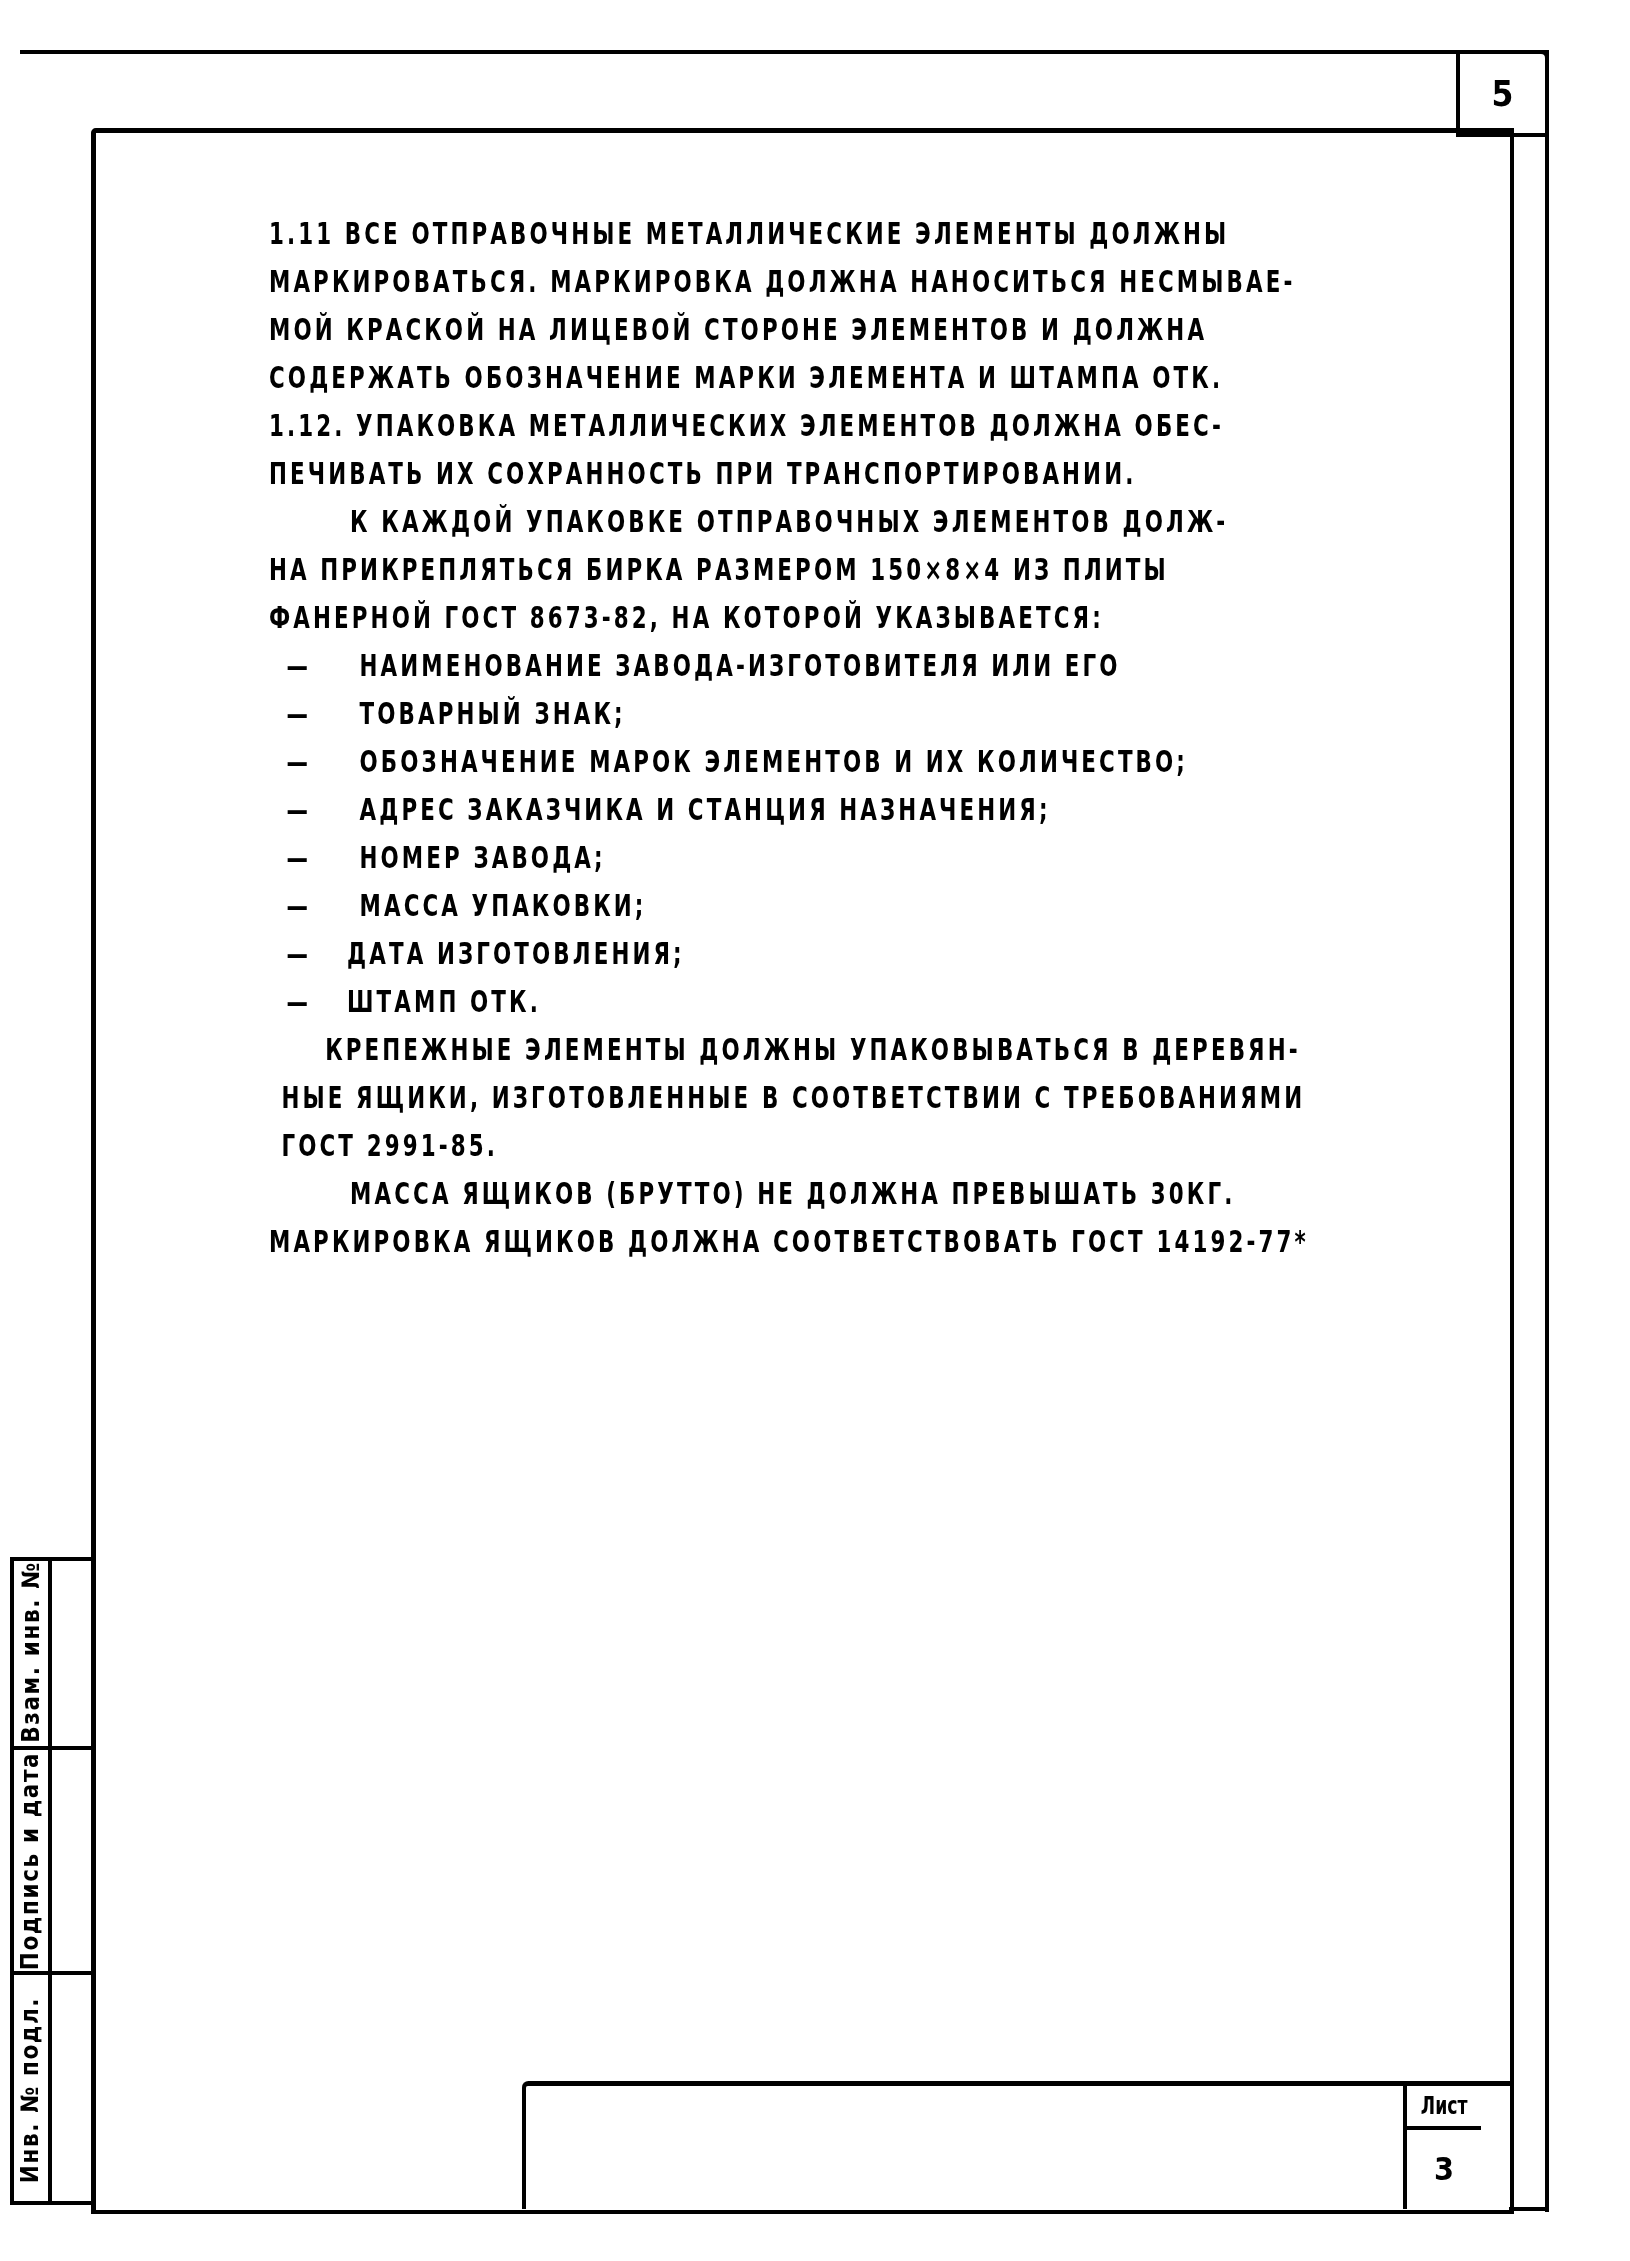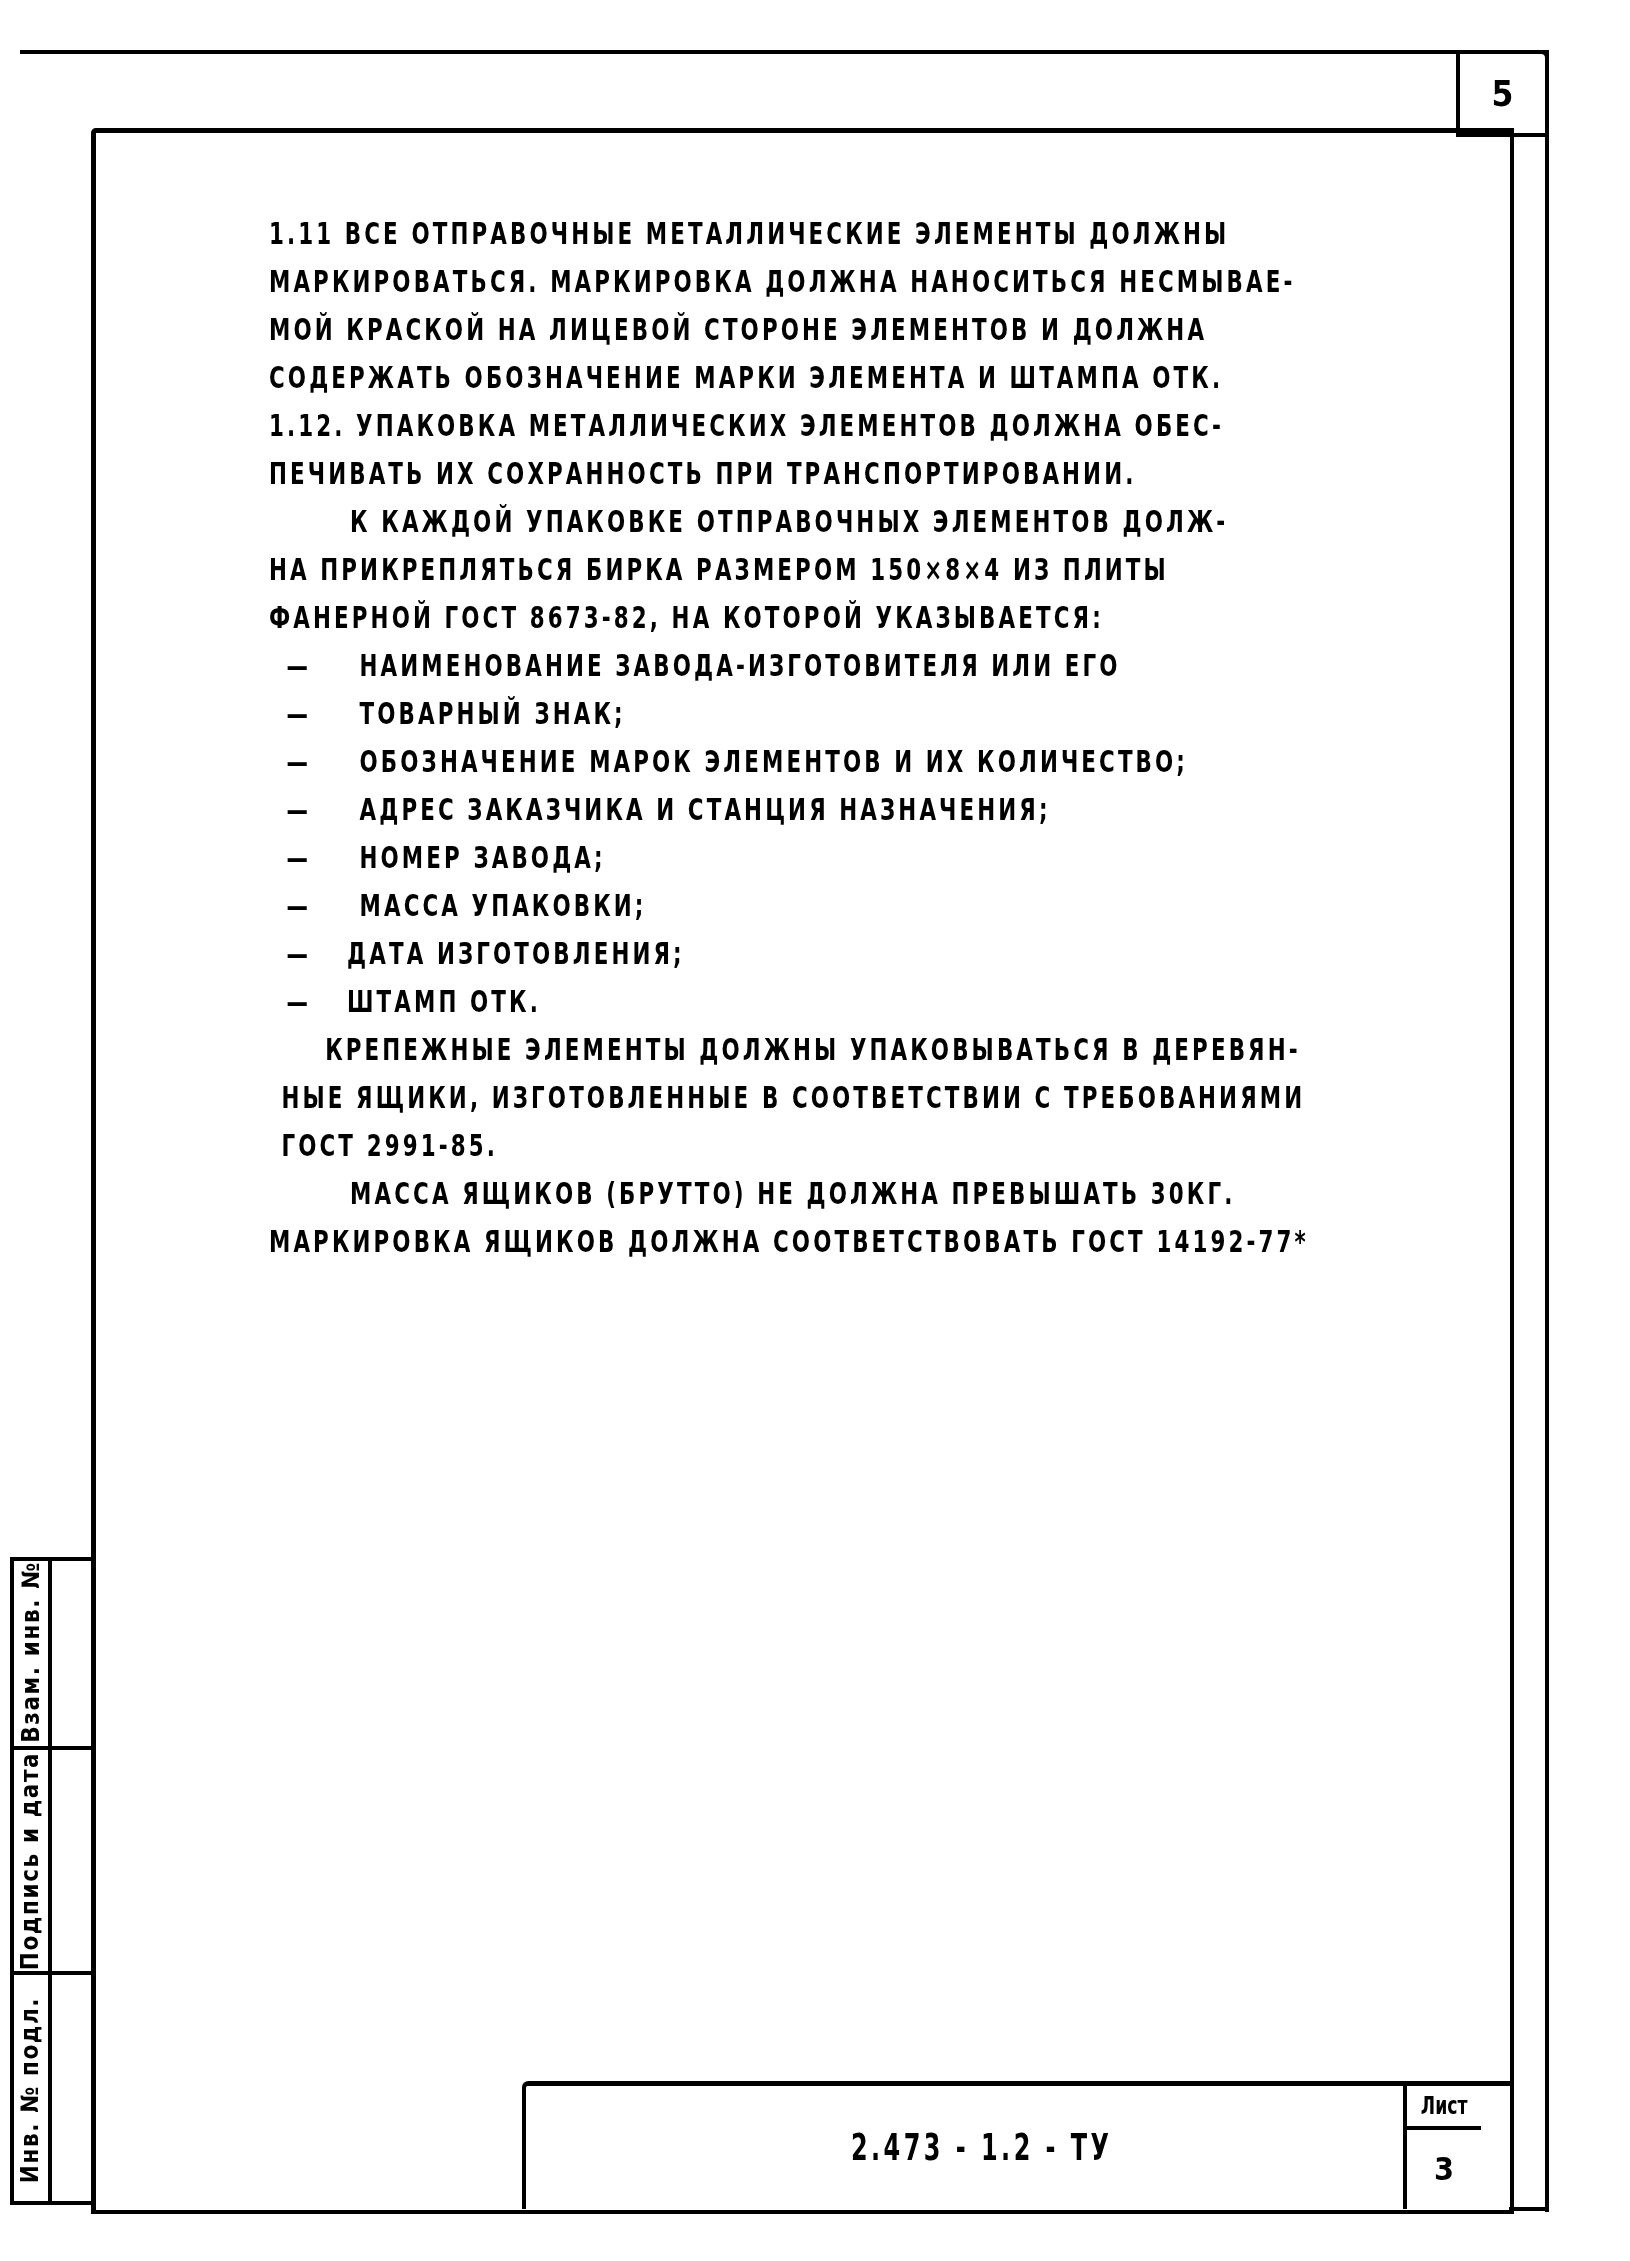--- a/index.html
+++ b/index.html
@@ -120,23 +120,20 @@
   <div class="stamp-cell" style="top:417px; height:231px; border-bottom:none;">
     <span>Инв. № подл.</span>
   </div>
 
   <div class="stamp-blank" style="top:0; height:193px; border-top:4.8px solid #000;"></div>
   <div class="stamp-blank" style="top:193px; height:225px;"></div>
   <div class="stamp-blank" style="top:417px; height:231px; border-bottom:4.8px solid #000;"></div>
 </div>
 
 <div class="title-block">
-  <div class="designation">
-    <span>2.473 - 1.2 - ТУ</span>
-  </div>
   <div class="sheet-cell">
     <div class="sheet-label">
       <span>Лист</span>
     </div>
     <div class="sheet-num">
       <span>3</span>
     </div>
   </div>
 </div>
 

